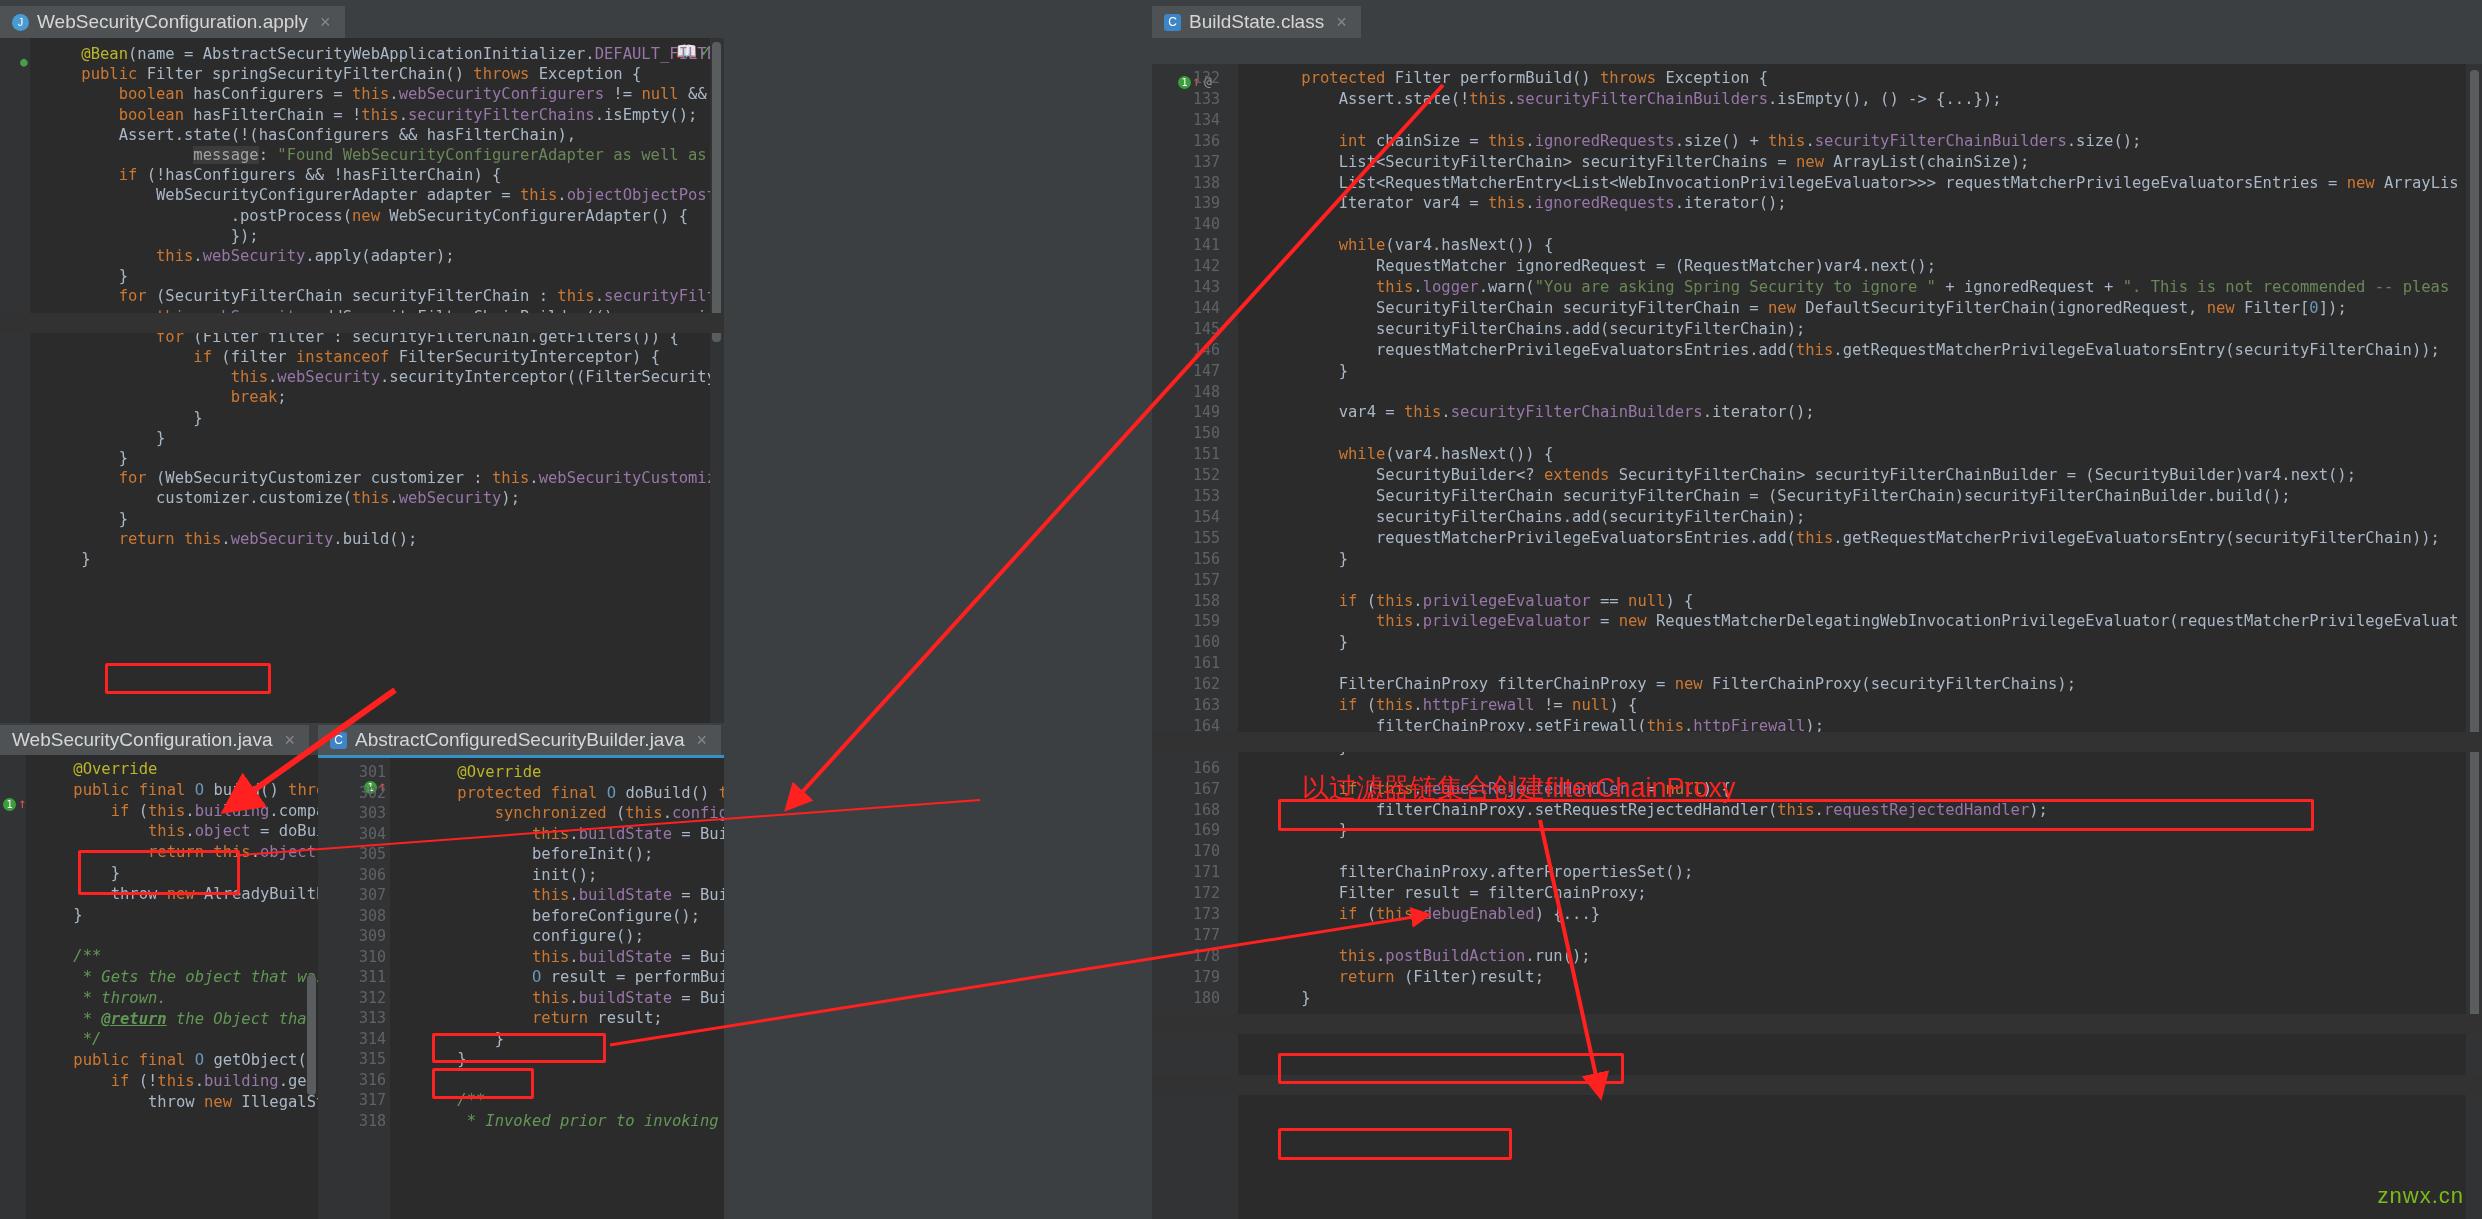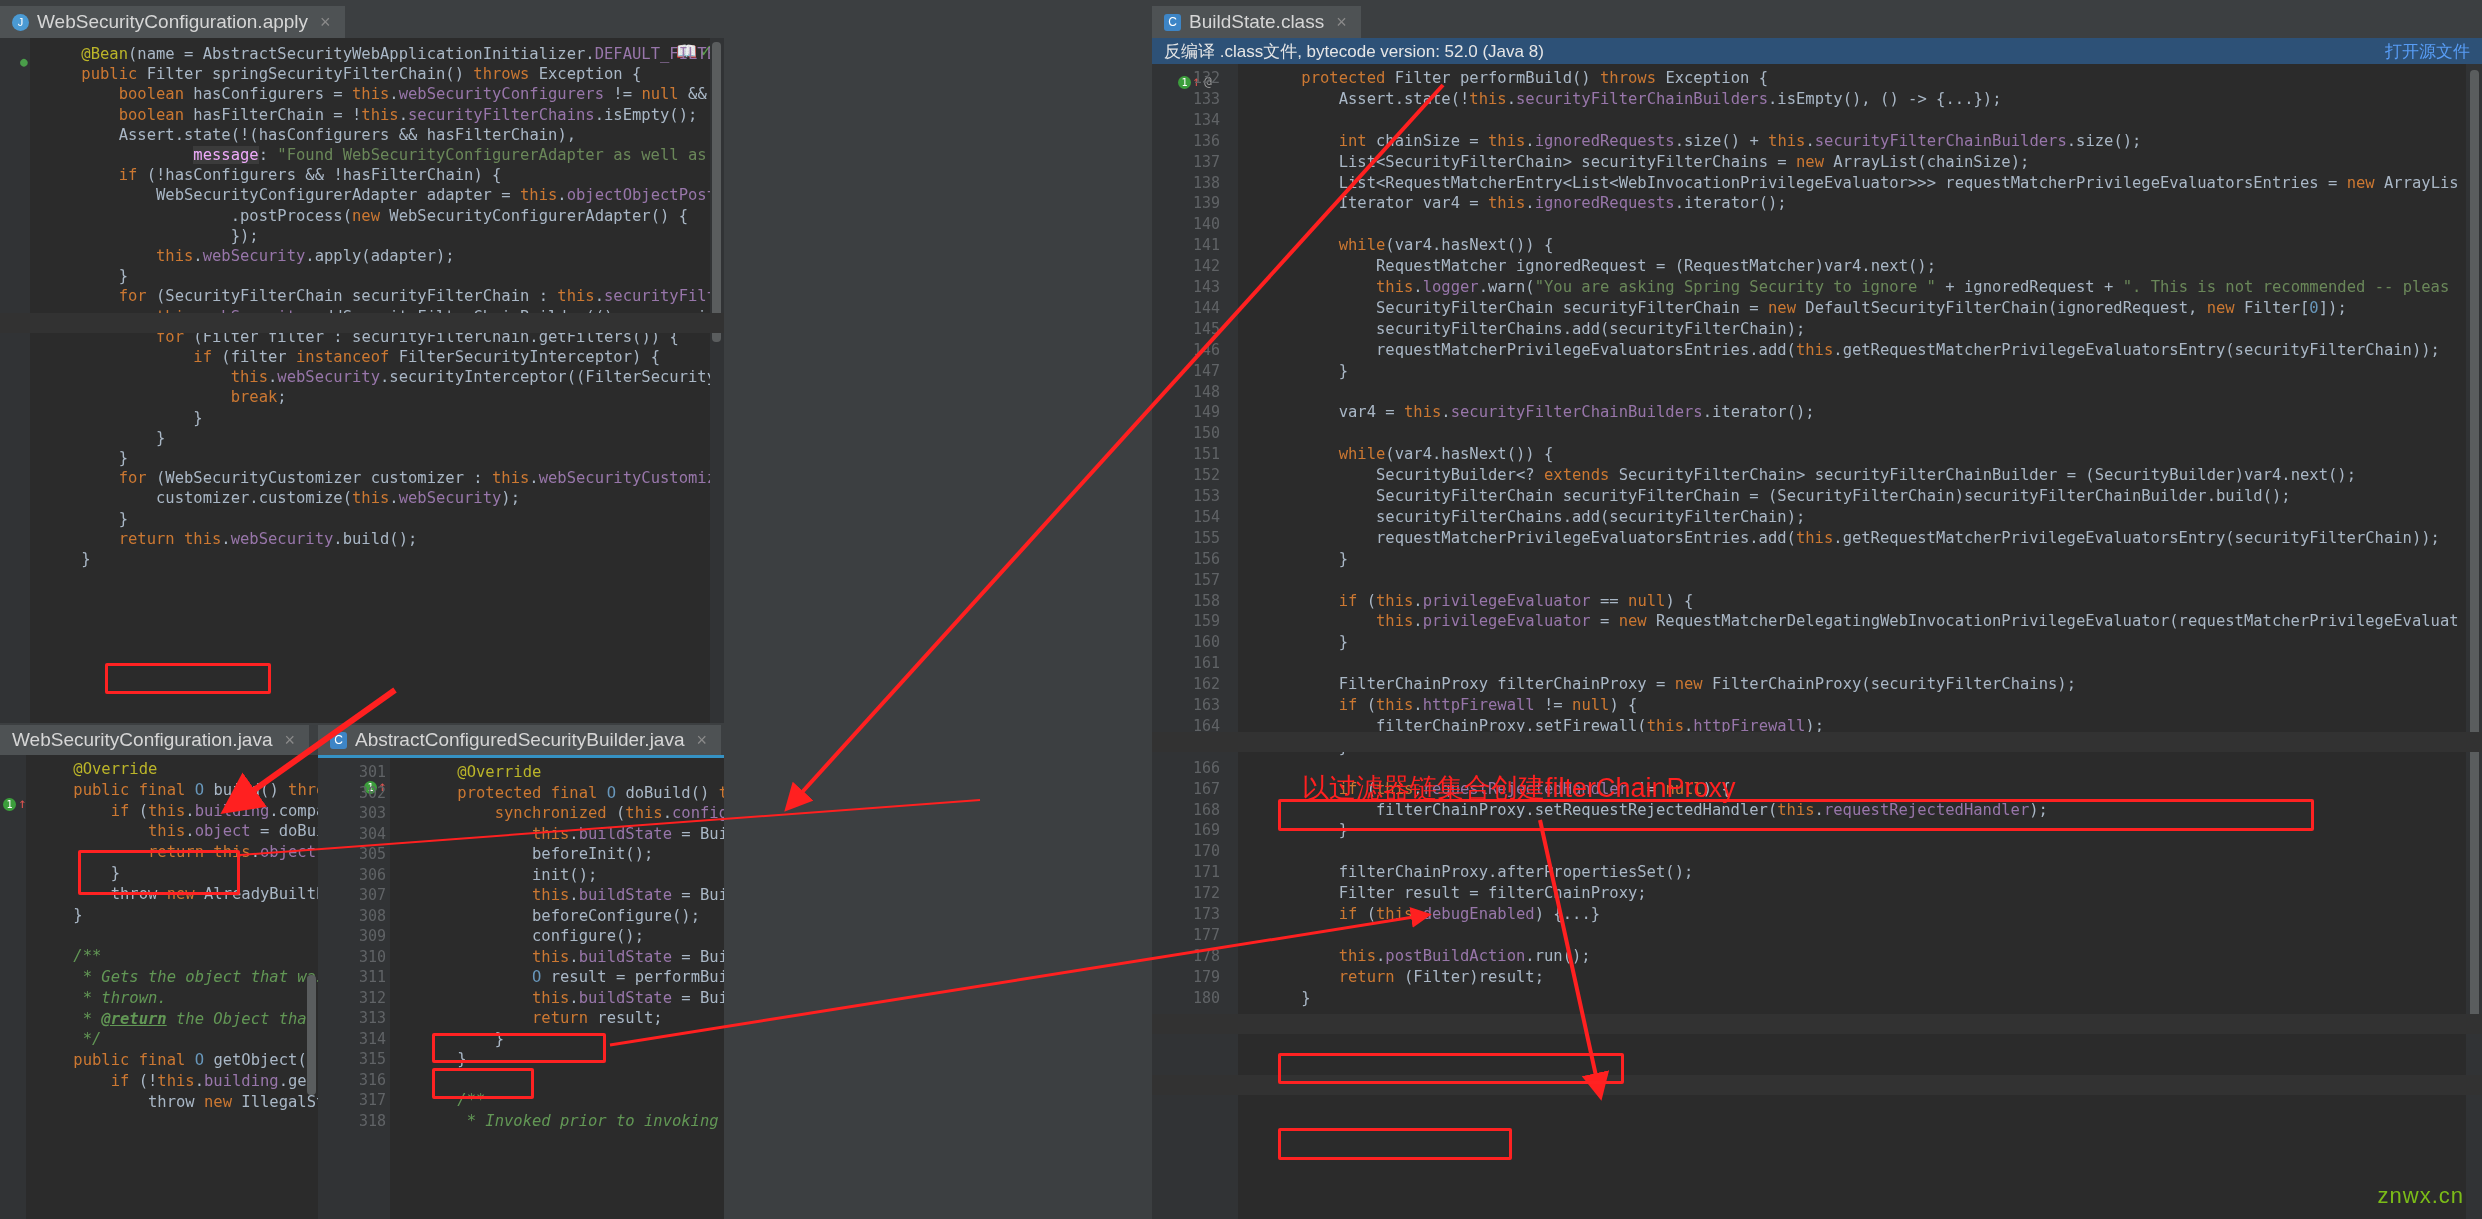--- a/index.html
+++ b/index.html
@@ -30,21 +30,21 @@
       font-family:"DejaVu Sans Mono",monospace;font-size:15px;line-height:20.2px;}
   .row{position:absolute;left:0;right:0;height:20.2px;}
 
   
   .kw{color:#cc7832;}      
   .fld{color:#9876aa;}     
   .str{color:#6a8759;}     
   .num{color:#6897bb;}     
   .cmt{color:#629755;font-style:italic;}
   .ann{color:#bbb529;}
-  .hint{color:#f0abfc;background:#3b3b3b;font-style:normal;}
+  .hint{color:#a3a3a3;background:#3b3b3b;font-style:normal;}
   .undl{text-decoration:underline;}
   .pln{color:#a9b7c6;}
 
   .hdr-note{position:absolute;left:0;right:0;height:26px;background:#2d5177;color:#e6e6e6;
             font-family:"Liberation Sans",sans-serif;font-size:17px;display:flex;
             align-items:center;justify-content:space-between;padding:0 12px;box-sizing:border-box;}
   .hdr-note .link{color:#589df6;}
 
   
   .rbox{position:absolute;border:3px solid #ff2222;border-radius:2px;pointer-events:none;}
@@ -134,24 +134,20 @@
 
   <div style="position:absolute;left:1152px;top:0;width:1330px;height:1219px;background:#3c3f41;">
     <div class="tabbar">
       <div class="tab active">
         <span class="ficon icon-class">C</span>
         <span>BuildState.class</span>
         <span class="x">×</span>
       </div>
     </div>
 
-    <div class="hdr-note" style="top:38px;">
-      <span>反编译 .class文件, bytecode version: 52.0 (Java 8)</span>
-      <span class="link">打开源文件</span>
-    </div>
 
     <div class="editor" style="left:0;top:64px;width:1330px;height:1155px;">
       <div class="gutter" style="width:86px;"></div>
       <div class="breakp" style="left:26px;top:12px;">1</div>
       <div class="runarrow" style="left:40px;top:9px;">↑</div>
       <div class="gicon" style="left:52px;top:10px;color:#9a9a9a;">@</div>
       <div class="code" id="rtCode" style="left:98px;top:4px;right:16px;"><div class="ln" style="top:0px;left:-92px;">132</div><div class="row" style="top:0px;left:14px;">    <span class="kw">protected</span> <span class="pln">Filter</span> <span class="pln">performBuild</span><span class="pln">(</span><span class="pln">)</span> <span class="kw">throws</span> <span class="pln">Exception</span> <span class="pln">{</span></div><div class="ln" style="top:20.9px;left:-92px;">133</div><div class="row" style="top:20.9px;left:14px;">        <span class="pln">Assert</span><span class="pln">.</span><span class="pln">state</span><span class="pln">(</span><span class="pln">!</span><span class="kw">this</span><span class="pln">.</span><span class="fld">securityFilterChainBuilders</span><span class="pln">.</span><span class="pln">isEmpty</span><span class="pln">(</span><span class="pln">)</span><span class="pln">,</span> <span class="pln">(</span><span class="pln">)</span> <span class="pln">-</span><span class="pln">&gt;</span> <span class="pln">{</span><span class="pln">.</span><span class="pln">.</span><span class="pln">.</span><span class="pln">}</span><span class="pln">)</span><span class="pln">;</span></div><div class="ln" style="top:41.8px;left:-92px;">134</div><div class="row" style="top:41.8px;left:14px;"></div><div class="ln" style="top:62.699999999999996px;left:-92px;">136</div><div class="row" style="top:62.699999999999996px;left:14px;">        <span class="kw">int</span> <span class="pln">chainSize</span> <span class="pln">=</span> <span class="kw">this</span><span class="pln">.</span><span class="fld">ignoredRequests</span><span class="pln">.</span><span class="pln">size</span><span class="pln">(</span><span class="pln">)</span> <span class="pln">+</span> <span class="kw">this</span><span class="pln">.</span><span class="fld">securityFilterChainBuilders</span><span class="pln">.</span><span class="pln">size</span><span class="pln">(</span><span class="pln">)</span><span class="pln">;</span></div><div class="ln" style="top:83.6px;left:-92px;">137</div><div class="row" style="top:83.6px;left:14px;">        <span class="pln">List</span><span class="pln">&lt;</span><span class="pln">SecurityFilterChain</span><span class="pln">&gt;</span> <span class="pln">securityFilterChains</span> <span class="pln">=</span> <span class="kw">new</span> <span class="pln">ArrayList</span><span class="pln">(</span><span class="pln">chainSize</span><span class="pln">)</span><span class="pln">;</span></div><div class="ln" style="top:104.5px;left:-92px;">138</div><div class="row" style="top:104.5px;left:14px;">        <span class="pln">List</span><span class="pln">&lt;</span><span class="pln">RequestMatcherEntry</span><span class="pln">&lt;</span><span class="pln">List</span><span class="pln">&lt;</span><span class="pln">WebInvocationPrivilegeEvaluator</span><span class="pln">&gt;</span><span class="pln">&gt;</span><span class="pln">&gt;</span> <span class="pln">requestMatcherPrivilegeEvaluatorsEntries</span> <span class="pln">=</span> <span class="kw">new</span> <span class="pln">ArrayLis</span></div><div class="ln" style="top:125.39999999999999px;left:-92px;">139</div><div class="row" style="top:125.39999999999999px;left:14px;">        <span class="pln">Iterator</span> <span class="pln">var4</span> <span class="pln">=</span> <span class="kw">this</span><span class="pln">.</span><span class="fld">ignoredRequests</span><span class="pln">.</span><span class="pln">iterator</span><span class="pln">(</span><span class="pln">)</span><span class="pln">;</span></div><div class="ln" style="top:146.29999999999998px;left:-92px;">140</div><div class="row" style="top:146.29999999999998px;left:14px;"></div><div class="ln" style="top:167.2px;left:-92px;">141</div><div class="row" style="top:167.2px;left:14px;">        <span class="kw">while</span><span class="pln">(</span><span class="pln">var4</span><span class="pln">.</span><span class="pln">hasNext</span><span class="pln">(</span><span class="pln">)</span><span class="pln">)</span> <span class="pln">{</span></div><div class="ln" style="top:188.1px;left:-92px;">142</div><div class="row" style="top:188.1px;left:14px;">            <span class="pln">RequestMatcher</span> <span class="pln">ignoredRequest</span> <span class="pln">=</span> <span class="pln">(</span><span class="pln">RequestMatcher</span><span class="pln">)</span><span class="pln">var4</span><span class="pln">.</span><span class="pln">next</span><span class="pln">(</span><span class="pln">)</span><span class="pln">;</span></div><div class="ln" style="top:209px;left:-92px;">143</div><div class="row" style="top:209px;left:14px;">            <span class="kw">this</span><span class="pln">.</span><span class="fld">logger</span><span class="pln">.</span><span class="pln">warn</span><span class="pln">(</span><span class="str">"You are asking Spring Security to ignore "</span> <span class="pln">+</span> <span class="pln">ignoredRequest</span> <span class="pln">+</span> <span class="str">". This is not recommended -- pleas</span></div><div class="ln" style="top:229.89999999999998px;left:-92px;">144</div><div class="row" style="top:229.89999999999998px;left:14px;">            <span class="pln">SecurityFilterChain</span> <span class="pln">securityFilterChain</span> <span class="pln">=</span> <span class="kw">new</span> <span class="pln">DefaultSecurityFilterChain</span><span class="pln">(</span><span class="pln">ignoredRequest</span><span class="pln">,</span> <span class="kw">new</span> <span class="pln">Filter</span><span class="pln">[</span><span class="num">0</span><span class="pln">]</span><span class="pln">)</span><span class="pln">;</span></div><div class="ln" style="top:250.79999999999998px;left:-92px;">145</div><div class="row" style="top:250.79999999999998px;left:14px;">            <span class="pln">securityFilterChains</span><span class="pln">.</span><span class="pln">add</span><span class="pln">(</span><span class="pln">securityFilterChain</span><span class="pln">)</span><span class="pln">;</span></div><div class="ln" style="top:271.7px;left:-92px;">146</div><div class="row" style="top:271.7px;left:14px;">            <span class="pln">requestMatcherPrivilegeEvaluatorsEntries</span><span class="pln">.</span><span class="pln">add</span><span class="pln">(</span><span class="kw">this</span><span class="pln">.</span><span class="pln">getRequestMatcherPrivilegeEvaluatorsEntry</span><span class="pln">(</span><span class="pln">securityFilterChain</span><span class="pln">)</span><span class="pln">)</span><span class="pln">;</span></div><div class="ln" style="top:292.59999999999997px;left:-92px;">147</div><div class="row" style="top:292.59999999999997px;left:14px;">        <span class="pln">}</span></div><div class="ln" style="top:313.5px;left:-92px;">148</div><div class="row" style="top:313.5px;left:14px;"></div><div class="ln" style="top:334.4px;left:-92px;">149</div><div class="row" style="top:334.4px;left:14px;">        <span class="pln">var4</span> <span class="pln">=</span> <span class="kw">this</span><span class="pln">.</span><span class="fld">securityFilterChainBuilders</span><span class="pln">.</span><span class="pln">iterator</span><span class="pln">(</span><span class="pln">)</span><span class="pln">;</span></div><div class="ln" style="top:355.29999999999995px;left:-92px;">150</div><div class="row" style="top:355.29999999999995px;left:14px;"></div><div class="ln" style="top:376.2px;left:-92px;">151</div><div class="row" style="top:376.2px;left:14px;">        <span class="kw">while</span><span class="pln">(</span><span class="pln">var4</span><span class="pln">.</span><span class="pln">hasNext</span><span class="pln">(</span><span class="pln">)</span><span class="pln">)</span> <span class="pln">{</span></div><div class="ln" style="top:397.09999999999997px;left:-92px;">152</div><div class="row" style="top:397.09999999999997px;left:14px;">            <span class="pln">SecurityBuilder</span><span class="pln">&lt;</span><span class="pln">?</span> <span class="kw">extends</span> <span class="pln">SecurityFilterChain</span><span class="pln">&gt;</span> <span class="pln">securityFilterChainBuilder</span> <span class="pln">=</span> <span class="pln">(</span><span class="pln">SecurityBuilder</span><span class="pln">)</span><span class="pln">var4</span><span class="pln">.</span><span class="pln">next</span><span class="pln">(</span><span class="pln">)</span><span class="pln">;</span></div><div class="ln" style="top:418px;left:-92px;">153</div><div class="row" style="top:418px;left:14px;">            <span class="pln">SecurityFilterChain</span> <span class="pln">securityFilterChain</span> <span class="pln">=</span> <span class="pln">(</span><span class="pln">SecurityFilterChain</span><span class="pln">)</span><span class="pln">securityFilterChainBuilder</span><span class="pln">.</span><span class="pln">build</span><span class="pln">(</span><span class="pln">)</span><span class="pln">;</span></div><div class="ln" style="top:438.9px;left:-92px;">154</div><div class="row" style="top:438.9px;left:14px;">            <span class="pln">securityFilterChains</span><span class="pln">.</span><span class="pln">add</span><span class="pln">(</span><span class="pln">securityFilterChain</span><span class="pln">)</span><span class="pln">;</span></div><div class="ln" style="top:459.79999999999995px;left:-92px;">155</div><div class="row" style="top:459.79999999999995px;left:14px;">            <span class="pln">requestMatcherPrivilegeEvaluatorsEntries</span><span class="pln">.</span><span class="pln">add</span><span class="pln">(</span><span class="kw">this</span><span class="pln">.</span><span class="pln">getRequestMatcherPrivilegeEvaluatorsEntry</span><span class="pln">(</span><span class="pln">securityFilterChain</span><span class="pln">)</span><span class="pln">)</span><span class="pln">;</span></div><div class="ln" style="top:480.7px;left:-92px;">156</div><div class="row" style="top:480.7px;left:14px;">        <span class="pln">}</span></div><div class="ln" style="top:501.59999999999997px;left:-92px;">157</div><div class="row" style="top:501.59999999999997px;left:14px;"></div><div class="ln" style="top:522.5px;left:-92px;">158</div><div class="row" style="top:522.5px;left:14px;">        <span class="kw">if</span> <span class="pln">(</span><span class="kw">this</span><span class="pln">.</span><span class="fld">privilegeEvaluator</span> <span class="pln">=</span><span class="pln">=</span> <span class="kw">null</span><span class="pln">)</span> <span class="pln">{</span></div><div class="ln" style="top:543.4px;left:-92px;">159</div><div class="row" style="top:543.4px;left:14px;">            <span class="kw">this</span><span class="pln">.</span><span class="fld">privilegeEvaluator</span> <span class="pln">=</span> <span class="kw">new</span> <span class="pln">RequestMatcherDelegatingWebInvocationPrivilegeEvaluator</span><span class="pln">(</span><span class="pln">requestMatcherPrivilegeEvaluat</span></div><div class="ln" style="top:564.3px;left:-92px;">160</div><div class="row" style="top:564.3px;left:14px;">        <span class="pln">}</span></div><div class="ln" style="top:585.1999999999999px;left:-92px;">161</div><div class="row" style="top:585.1999999999999px;left:14px;"></div><div class="ln" style="top:606.0999999999999px;left:-92px;">162</div><div class="row" style="top:606.0999999999999px;left:14px;">        <span class="pln">FilterChainProxy</span> <span class="pln">filterChainProxy</span> <span class="pln">=</span> <span class="kw">new</span> <span class="pln">FilterChainProxy</span><span class="pln">(</span><span class="pln">securityFilterChains</span><span class="pln">)</span><span class="pln">;</span></div><div class="ln" style="top:627px;left:-92px;">163</div><div class="row" style="top:627px;left:14px;">        <span class="kw">if</span> <span class="pln">(</span><span class="kw">this</span><span class="pln">.</span><span class="fld">httpFirewall</span> <span class="pln">!</span><span class="pln">=</span> <span class="kw">null</span><span class="pln">)</span> <span class="pln">{</span></div><div class="ln" style="top:647.9px;left:-92px;">164</div><div class="row" style="top:647.9px;left:14px;">            <span class="pln">filterChainProxy</span><span class="pln">.</span><span class="pln">setFirewall</span><span class="pln">(</span><span class="kw">this</span><span class="pln">.</span><span class="fld">httpFirewall</span><span class="pln">)</span><span class="pln">;</span></div><div class="ln" style="top:668.8px;left:-92px;">165</div><div class="row" style="top:668.8px;left:14px;">        <span class="pln">}</span></div><div class="ln" style="top:689.6999999999999px;left:-92px;">166</div><div class="row" style="top:689.6999999999999px;left:14px;"></div><div class="ln" style="top:710.5999999999999px;left:-92px;">167</div><div class="row" style="top:710.5999999999999px;left:14px;">        <span class="kw">if</span> <span class="pln">(</span><span class="kw">this</span><span class="pln">.</span><span class="fld">requestRejectedHandler</span> <span class="pln">!</span><span class="pln">=</span> <span class="kw">null</span><span class="pln">)</span> <span class="pln">{</span></div><div class="ln" style="top:731.5px;left:-92px;">168</div><div class="row" style="top:731.5px;left:14px;">            <span class="pln">filterChainProxy</span><span class="pln">.</span><span class="pln">setRequestRejectedHandler</span><span class="pln">(</span><span class="kw">this</span><span class="pln">.</span><span class="fld">requestRejectedHandler</span><span class="pln">)</span><span class="pln">;</span></div><div class="ln" style="top:752.4px;left:-92px;">169</div><div class="row" style="top:752.4px;left:14px;">        <span class="pln">}</span></div><div class="ln" style="top:773.3px;left:-92px;">170</div><div class="row" style="top:773.3px;left:14px;"></div><div class="ln" style="top:794.1999999999999px;left:-92px;">171</div><div class="row" style="top:794.1999999999999px;left:14px;">        <span class="pln">filterChainProxy</span><span class="pln">.</span><span class="pln">afterPropertiesSet</span><span class="pln">(</span><span class="pln">)</span><span class="pln">;</span></div><div class="ln" style="top:815.0999999999999px;left:-92px;">172</div><div class="row" style="top:815.0999999999999px;left:14px;">        <span class="pln">Filter</span> <span class="pln">result</span> <span class="pln">=</span> <span class="pln">filterChainProxy</span><span class="pln">;</span></div><div class="ln" style="top:836px;left:-92px;">173</div><div class="row" style="top:836px;left:14px;">        <span class="kw">if</span> <span class="pln">(</span><span class="kw">this</span><span class="pln">.</span><span class="fld">debugEnabled</span><span class="pln">)</span> <span class="pln">{</span><span class="pln">.</span><span class="pln">.</span><span class="pln">.</span><span class="pln">}</span></div><div class="ln" style="top:856.9px;left:-92px;">177</div><div class="row" style="top:856.9px;left:14px;"></div><div class="ln" style="top:877.8px;left:-92px;">178</div><div class="row" style="top:877.8px;left:14px;">        <span class="kw">this</span><span class="pln">.</span><span class="fld">postBuildAction</span><span class="pln">.</span><span class="pln">run</span><span class="pln">(</span><span class="pln">)</span><span class="pln">;</span></div><div class="ln" style="top:898.6999999999999px;left:-92px;">179</div><div class="row" style="top:898.6999999999999px;left:14px;">        <span class="kw">return</span> <span class="pln">(</span><span class="pln">Filter</span><span class="pln">)</span><span class="pln">result</span><span class="pln">;</span></div><div class="ln" style="top:919.5999999999999px;left:-92px;">180</div><div class="row" style="top:919.5999999999999px;left:14px;">    <span class="pln">}</span></div></div>
       <div class="markers"></div>
       <div class="vsb" style="top:6px;height:950px;right:3px;"></div>
       <div class="curline" style="top:668px;"></div>

